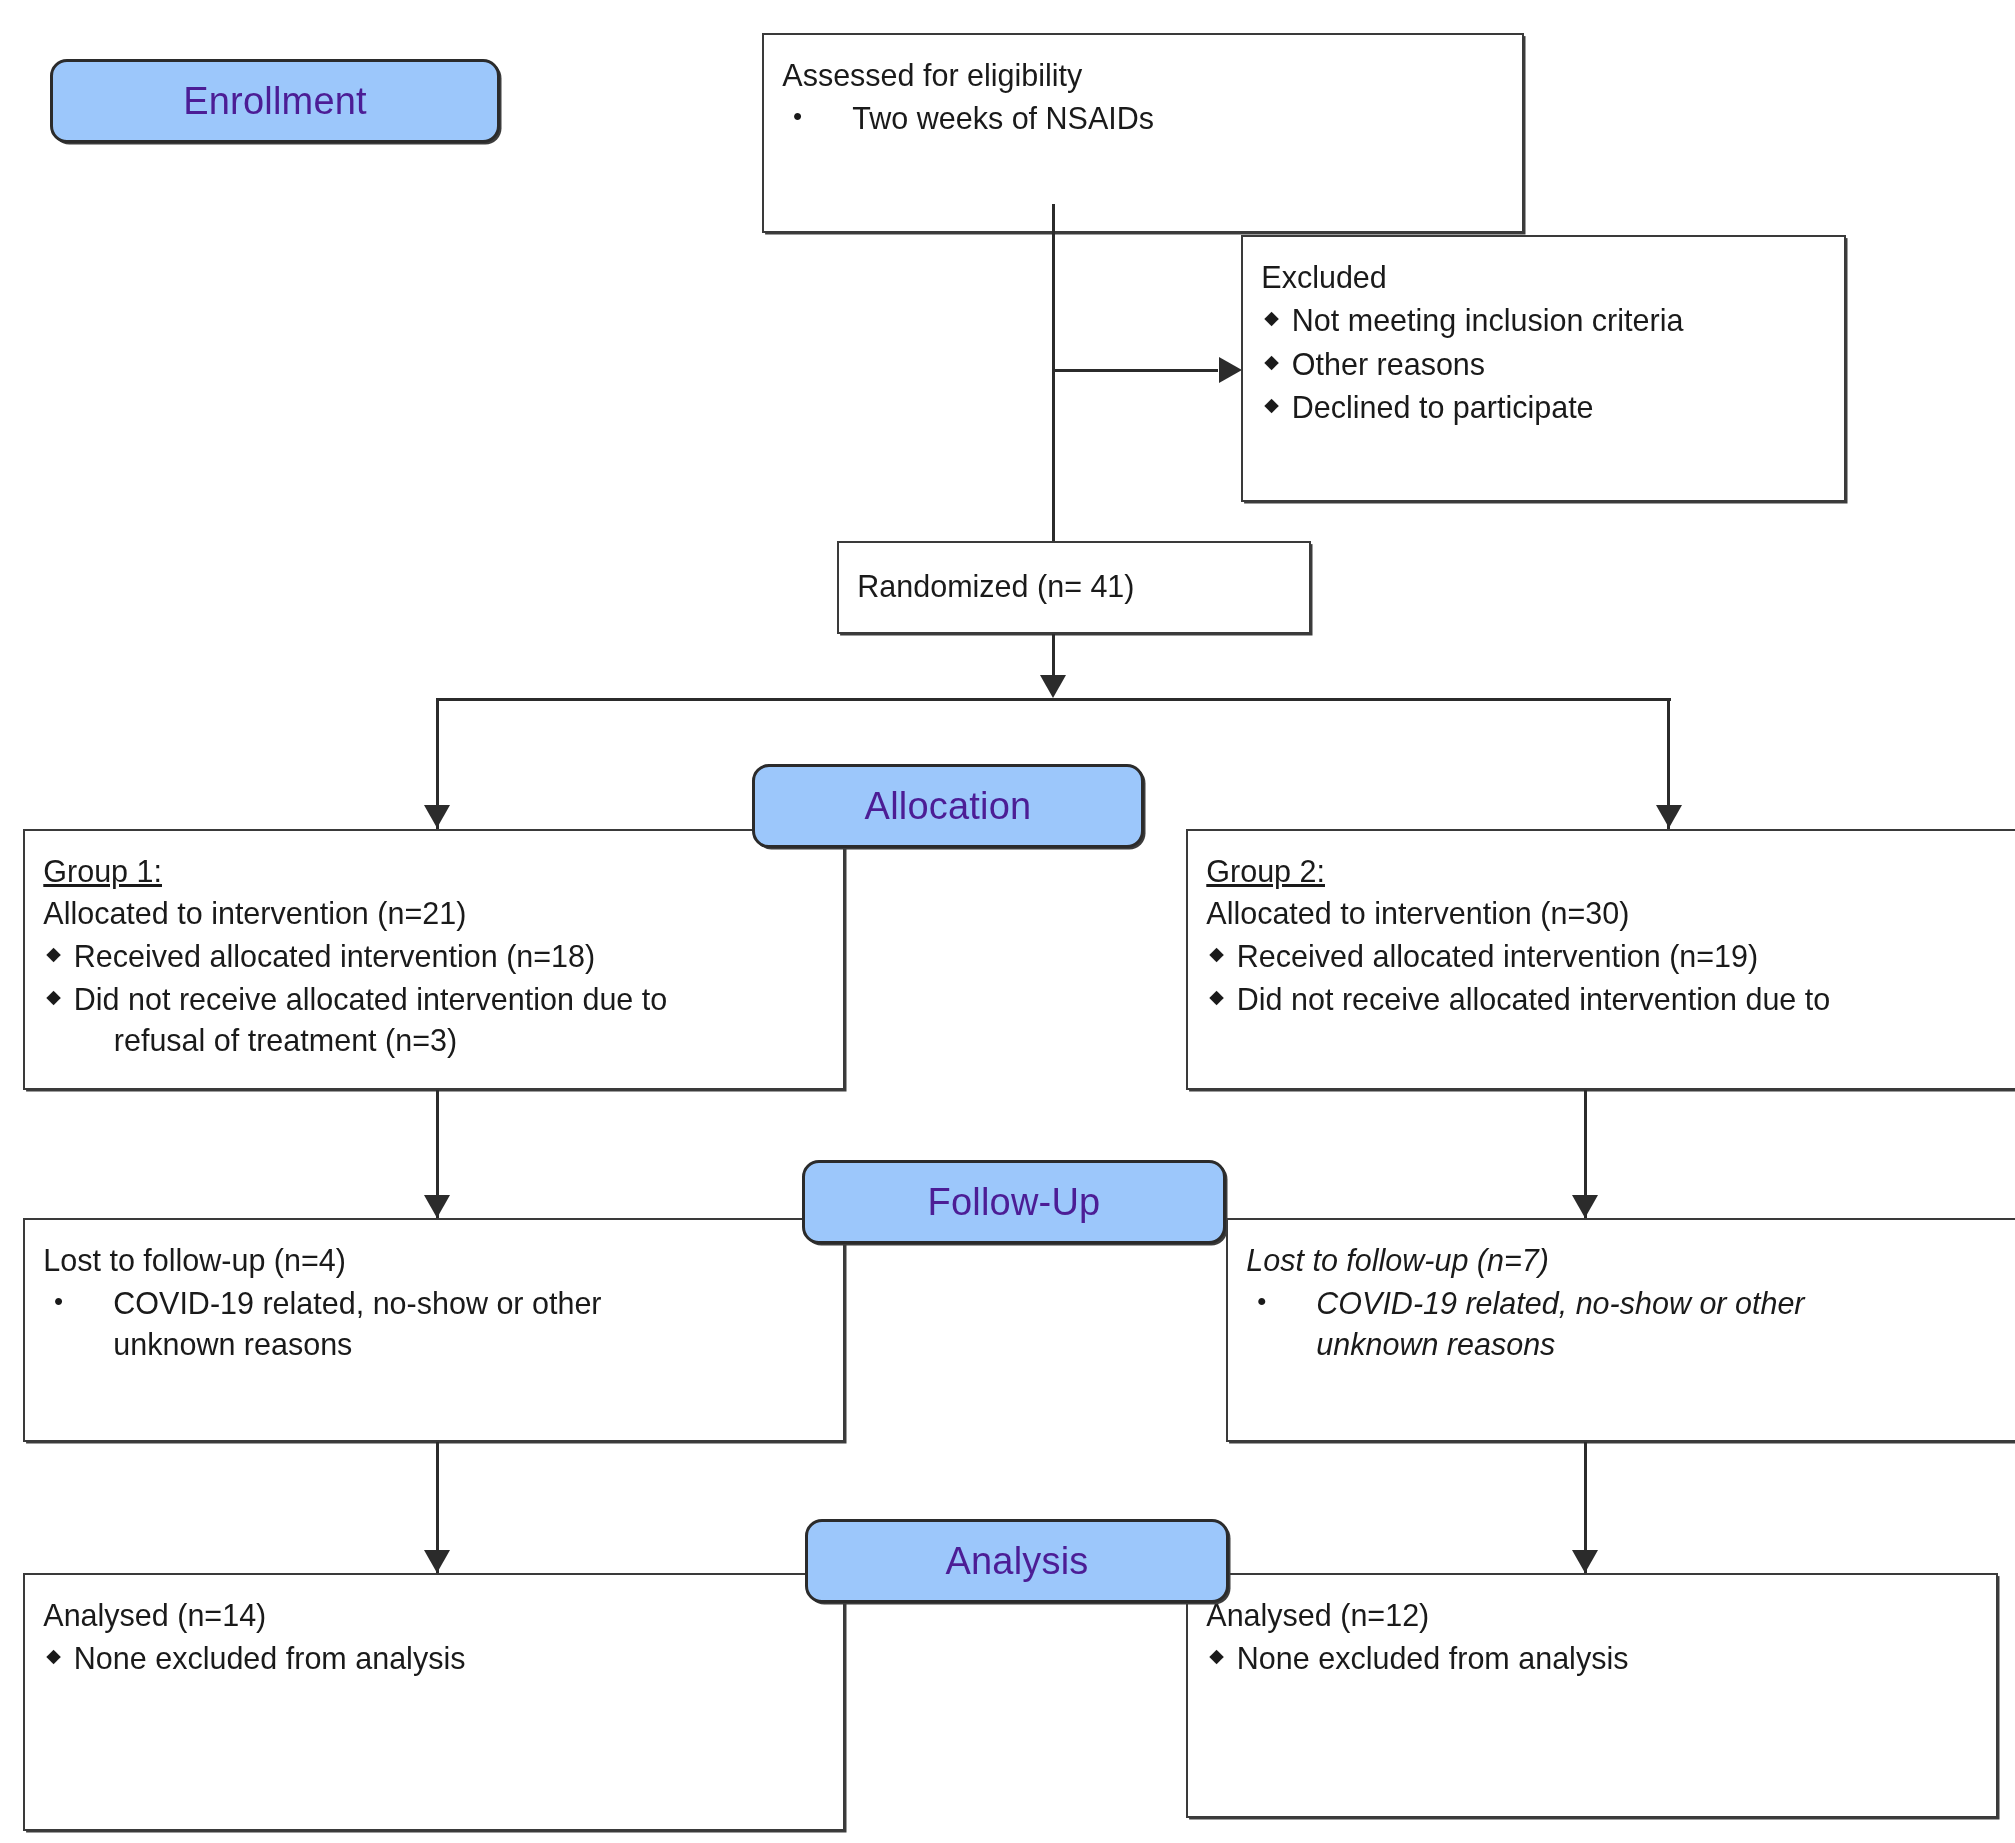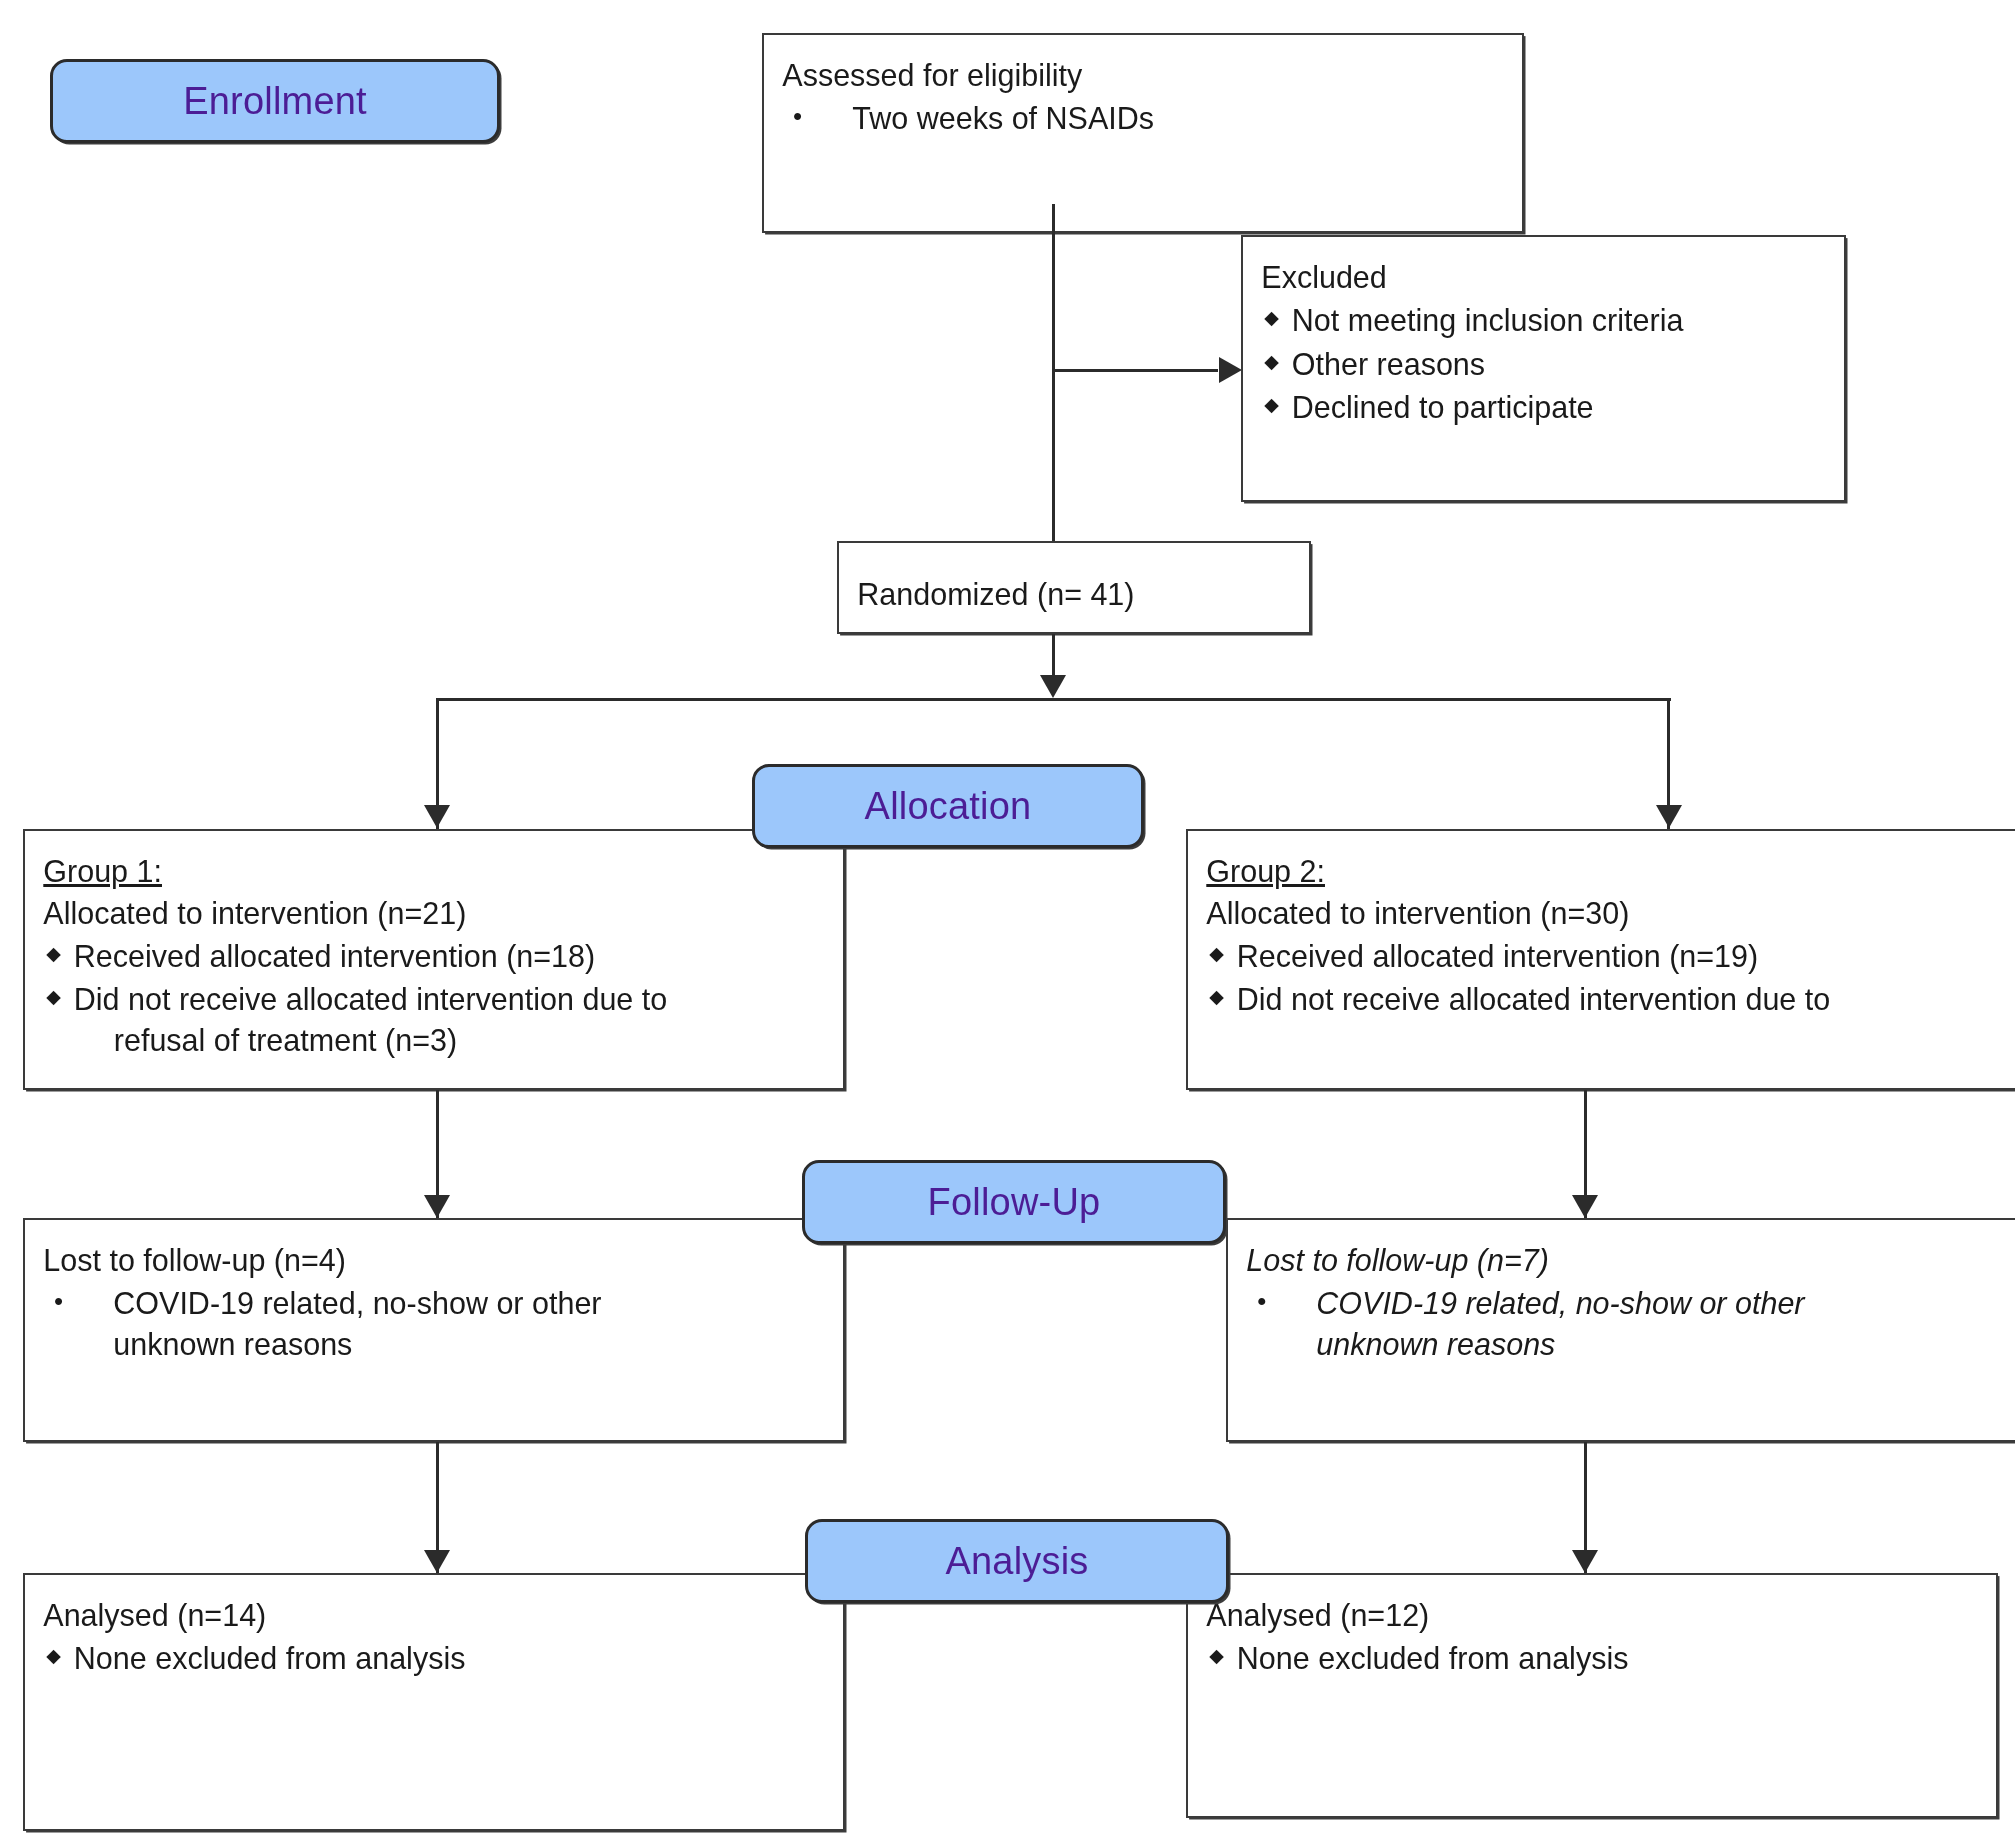--- a/index.html
+++ b/index.html
@@ -129,21 +129,21 @@
       <div class="title">Excluded</div>
       <ul class="bl diamond">
         <li><span>Not meeting inclusion criteria</span></li>
         <li><span>Other reasons</span></li>
         <li><span>Declined to participate</span></li>
       </ul>
     </div>
   </div>
 
   <div class="box" style="left:837px; top:541px; width:474px; height:93px;">
-    <div class="inner" style="padding-top:23px;margin-top:8px;">
+    <div class="inner" style="padding-top:23px;">
       <div class="title">Randomized (n= 41)</div>
     </div>
   </div>
 
   <div class="vline" style="left:1052px; top:634px; height:43px;"></div>
   <div class="arrow-down" style="left:1040px; top:675px;"></div>
 
   <div class="hline" style="left:436px; top:698px; width:1235px;"></div>
 
   <div class="vline" style="left:436px; top:698px; height:131px;"></div>

